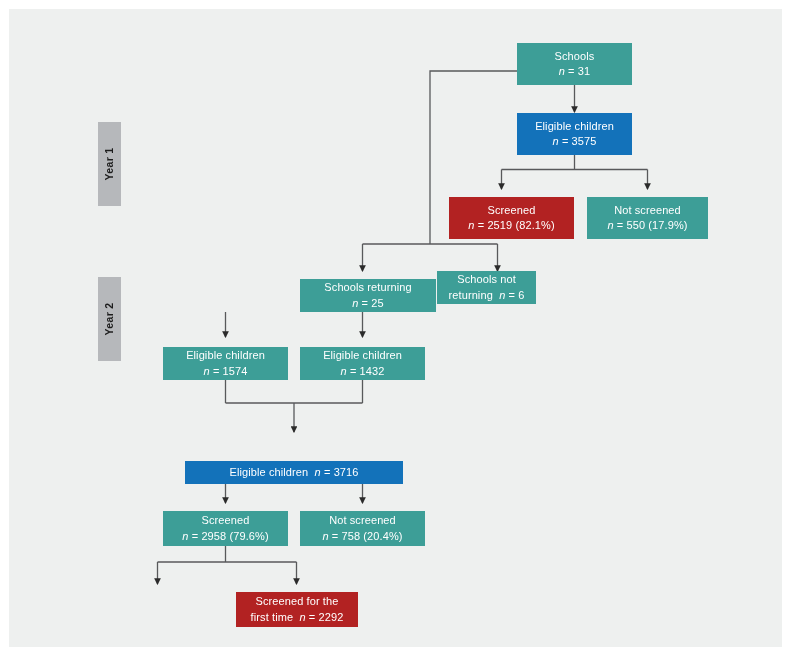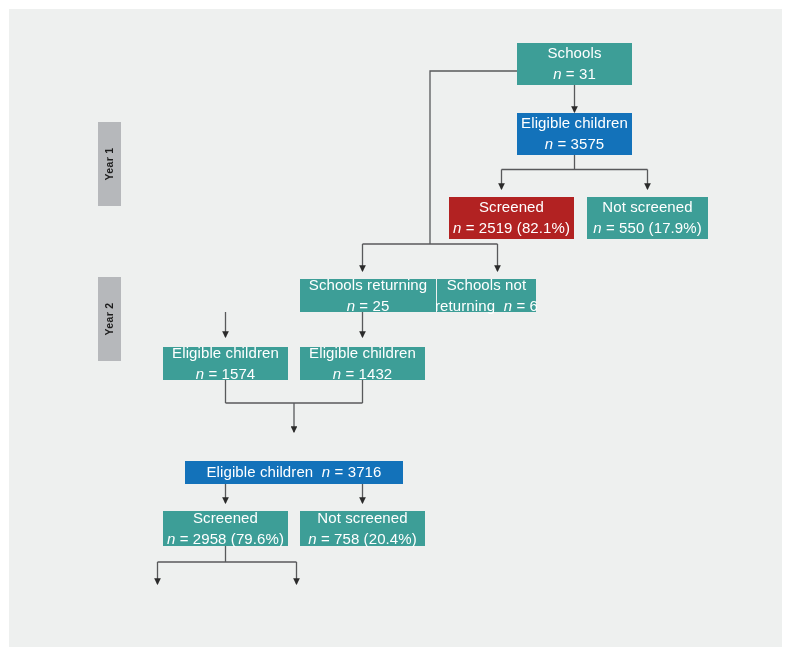--- a/index.html
+++ b/index.html
@@ -32,21 +32,21 @@
   .node {
     position: absolute;
     box-sizing: border-box;
     display: flex;
     flex-direction: column;
     align-items: center;
     justify-content: center;
     color: #ffffff;
     text-align: center;
     line-height: 1.38;
-    font-size: 15px;
+    font-size: 11px;
     letter-spacing: 0.1px;
     padding: 4px 4px;
   }
   .node.teal  { background: #3d9e97; }
   .node.blue  { background: #1372ba; }
   .node.red   { background: #b22222; }
   .node .ln { display: block; white-space: nowrap; }
   .node.inline { flex-direction: row; gap: 0; }
   .n-italic { font-style: italic; }
 
@@ -139,21 +139,21 @@
     <span class="ln">Not screened</span>
     <span class="ln"><i class="n-italic">n</i><span> = </span><span>550 (17.9%)</span></span>
   </div>
 
 
   <div class="node teal" style="left:291px; top:270px; width:136px; height:33px;">
     <span class="ln">Schools returning</span>
     <span class="ln"><i class="n-italic">n</i><span> = </span><span>25</span></span>
   </div>
 
-  <div class="node teal" style="left:428px; top:270px; width:99px; height:33px;">
+  <div class="node teal" style="left:428px; top:262px; width:99px; height:33px;">
     <span class="ln">Schools not</span>
     <span class="ln"><span>returning</span>&nbsp; <i class="n-italic">n</i><span> = </span><span>6</span></span>
   </div>
 
   <div class="node teal" style="left:154px; top:338px; width:125px; height:33px;">
     <span class="ln">Eligible children</span>
     <span class="ln"><i class="n-italic">n</i><span> = </span><span>1574</span></span>
   </div>
 
   <div class="node teal" style="left:291px; top:338px; width:125px; height:33px;">
@@ -169,14 +169,18 @@
     <span class="ln">Screened</span>
     <span class="ln"><i class="n-italic">n</i><span> = </span><span>2958 (79.6%)</span></span>
   </div>
 
   <div class="node teal" style="left:291px; top:502px; width:125px; height:35px;">
     <span class="ln">Not screened</span>
     <span class="ln"><i class="n-italic">n</i><span> = </span><span>758 (20.4%)</span></span>
   </div>
 
 
+  <div class="node red" style="left:227px; top:583px; width:122px; height:35px;">
+    <span class="ln">Screened for the</span>
+    <span class="ln"><span>first time</span>&nbsp; <i class="n-italic">n</i><span> = </span><span>2292</span></span>
+  </div>
 
 </div>
 
 </body></html>

